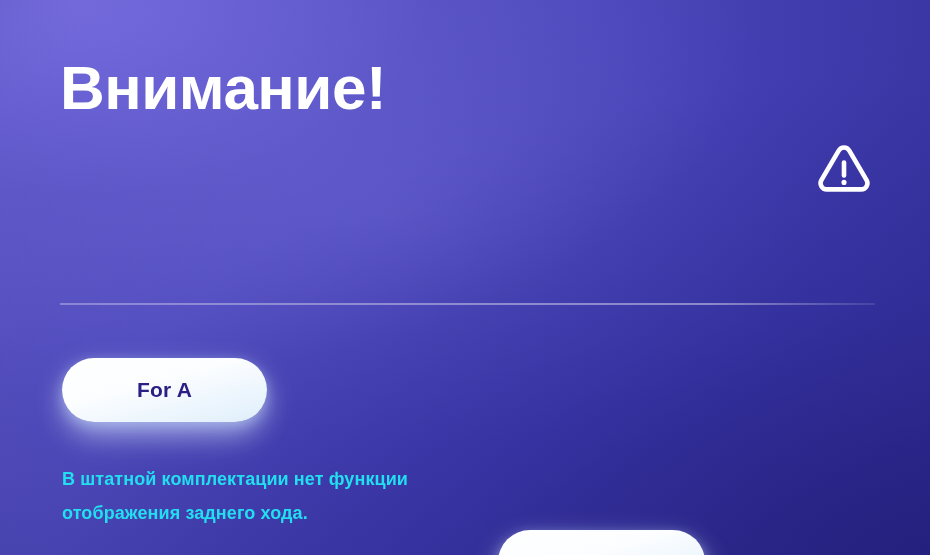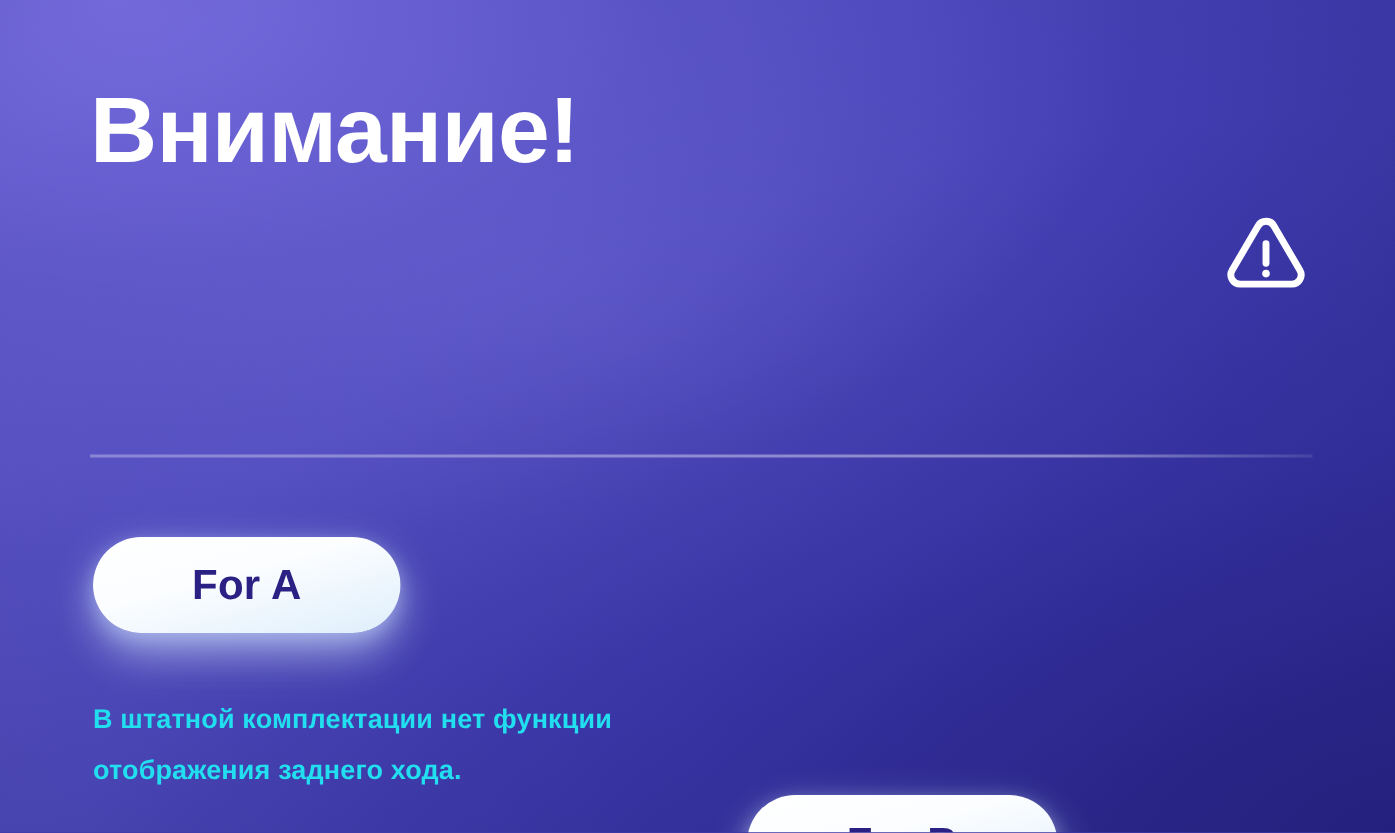--- a/index.html
+++ b/index.html
@@ -72,21 +72,21 @@
     align-items: center;
     justify-content: center;
     height: 64px;
     border-radius: 999px;
     background: linear-gradient(165deg, #ffffff 0%, #fbfdff 42%, #e9f4fd 78%, #dfeefb 100%);
     box-shadow:
       0 10px 26px 2px rgba(215,232,255,0.42),
       0 4px 12px rgba(190,215,250,0.40),
       0 22px 38px -12px rgba(235,245,255,0.30);
     color: #2b2184;
-    font-size: 28px;
+    font-size: 21px;
     font-weight: 700;
     letter-spacing: 0.2px;
   }
   .pill-a { width: 205px; }
   .pill-b { width: 207px; }
 
   .body-text {
     margin-top: 40px;
     font-size: 18px;
     line-height: 34px;

